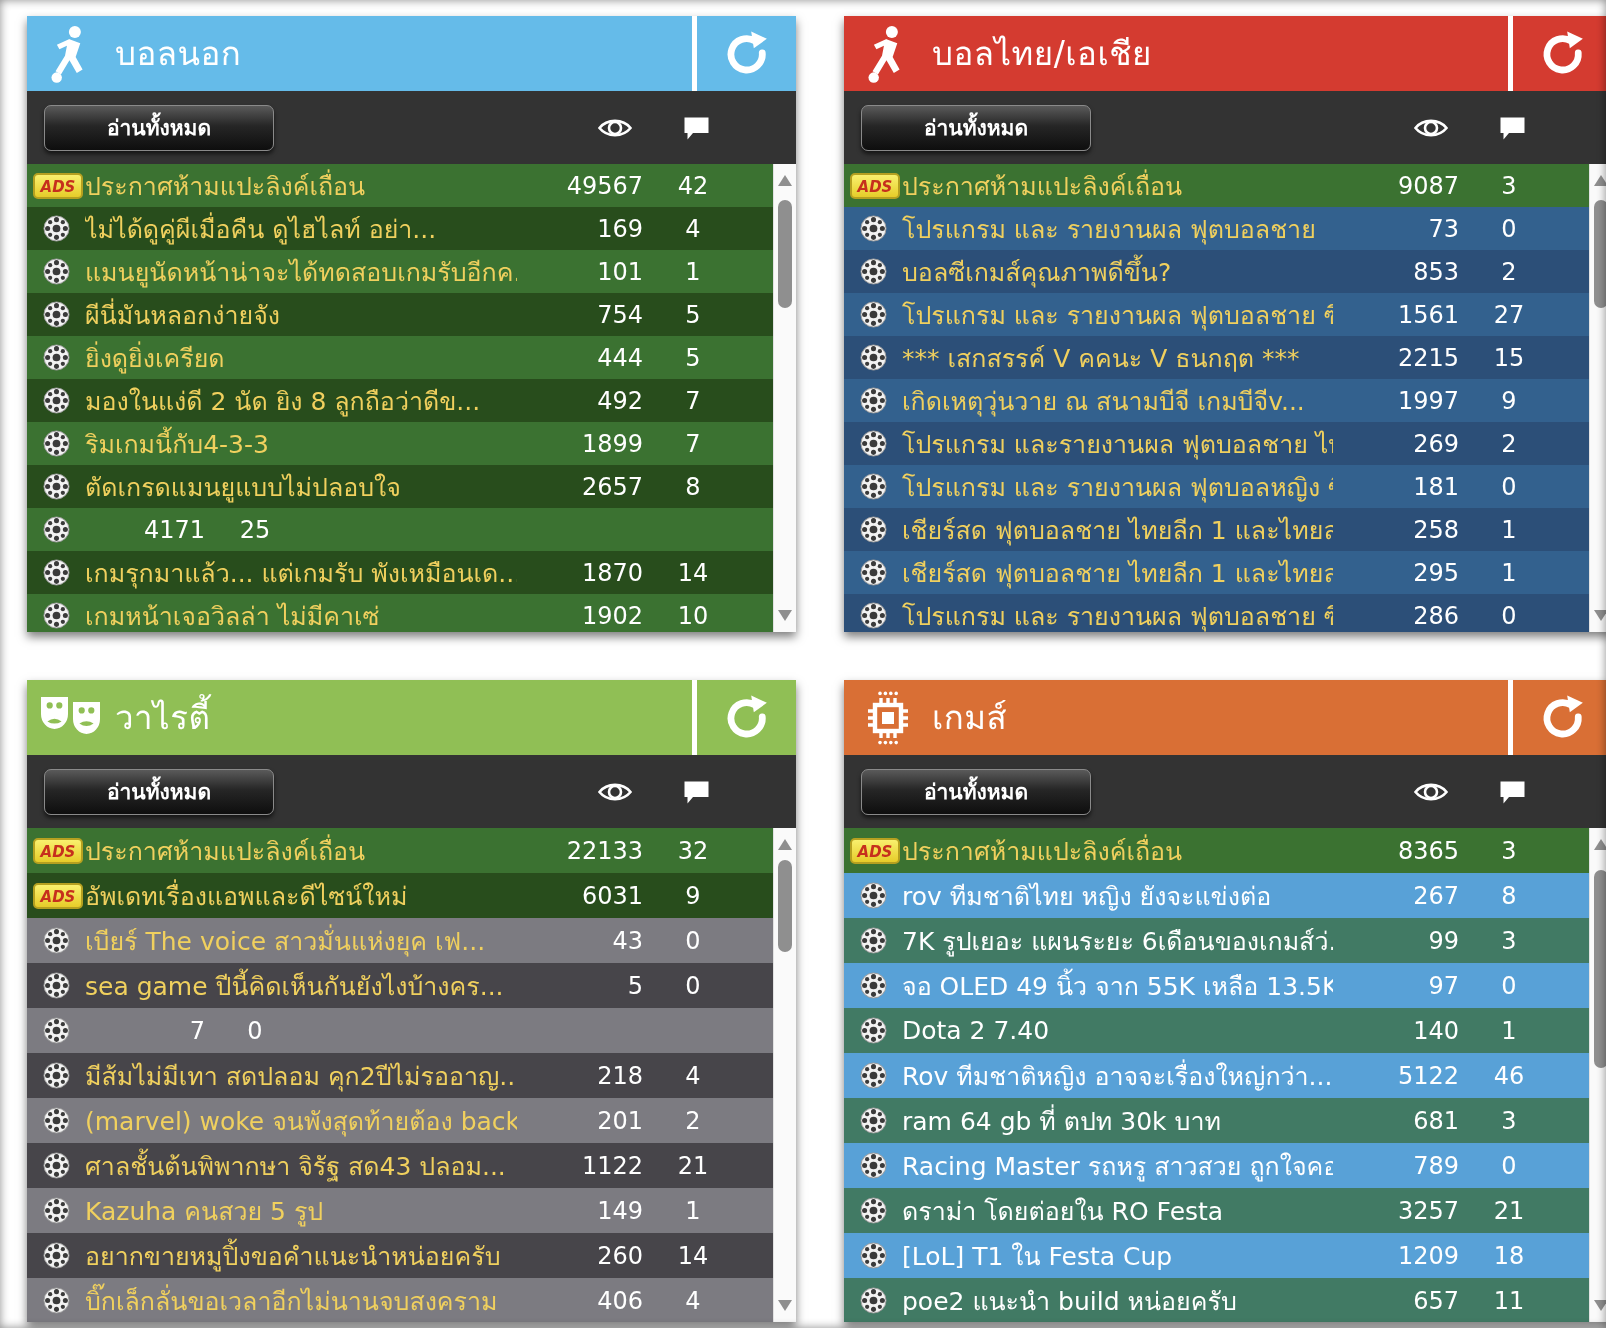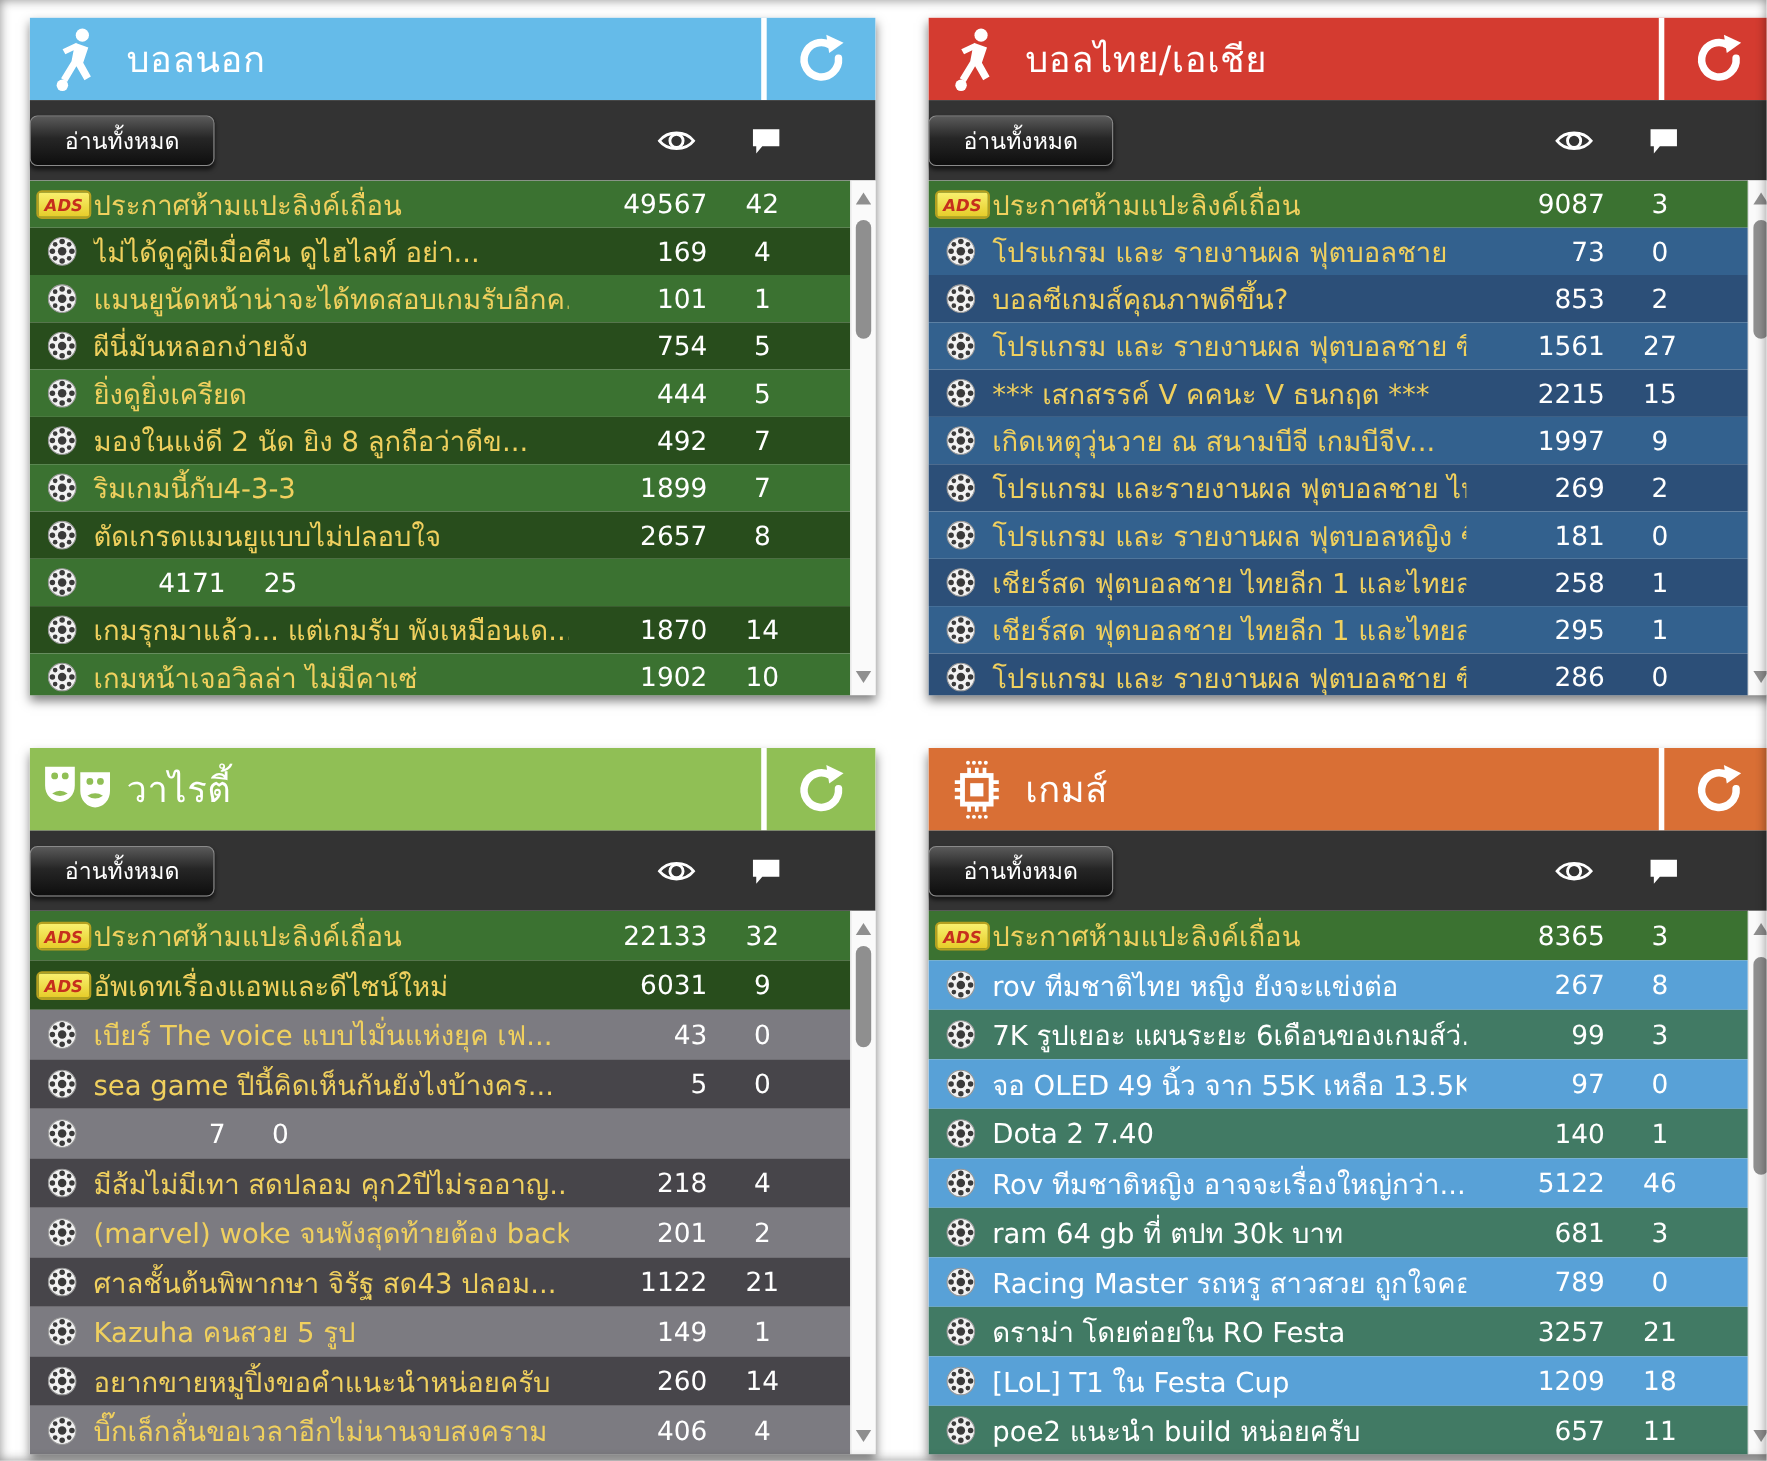--- a/index.html
+++ b/index.html
@@ -22,23 +22,23 @@
   .panel-header{height:75px;background:var(--accent);position:relative;
     display:flex;align-items:center;color:#fff;}
   .header-icon{width:88px;display:flex;justify-content:center;align-items:center;}
   .header-title{font-size:33px;letter-spacing:.5px;}
   .header-sep{position:absolute;right:99px;top:0;bottom:0;width:5px;background:#fff;}
   .refresh-box{position:absolute;right:0;top:0;bottom:0;width:99px;
     display:flex;align-items:center;justify-content:center;cursor:pointer;}
   
   .toolbar{height:73px;background:#333333;position:relative;display:flex;align-items:center;}
   .read-all{
-    width:168px;height:46px;border-radius:7px;
+    margin-left:17px;width:230px;height:46px;border-radius:7px;
     background:linear-gradient(#5a5a5a,#262626 45%,#0e0e0e);
-    border:1px solid #8a8a8a;color:#fff;font-size:21px;font-weight:normal;
+    border:1px solid #8a8a8a;color:#fff;font-size:21px;font-weight:bold;
     font-family:inherit;box-shadow:0 3px 4px rgba(0,0,0,.6);cursor:pointer;
   }
   .eye-wrap{position:absolute;right:163px;top:24px;}
   .comment-wrap{position:absolute;right:86px;top:25px;}
   
   .panel-body{display:flex;height:468px;border-radius:27px;}
   .tall .panel-body{height:494px;}
   .rows{flex:1;overflow:hidden;display:flex;flex-direction:column;}
   .row{height:43px;flex:0 0 43px;display:flex;align-items:center;cursor:pointer;}
   .tall .row{height:45px;flex:0 0 45px;}
@@ -634,21 +634,21 @@
                 <circle cx="14" cy="23.2" r="2.6" fill="#3a3a3a"></circle>
         <circle cx="4.8" cy="14" r="2.6" fill="#3a3a3a"></circle>
                 <circle cx="23.2" cy="14" r="2.6" fill="#3a3a3a"></circle>
         <circle cx="7.4" cy="7.4" r="2.2" fill="#3a3a3a"></circle>
                 <circle cx="20.6" cy="7.4" r="2.2" fill="#3a3a3a"></circle>
         <circle cx="7.4" cy="20.6" r="2.2" fill="#3a3a3a"></circle>
                 <circle cx="20.6" cy="20.6" r="2.2" fill="#3a3a3a"></circle>
       </svg>
 
     </span>
-    <span class="row-title">เบียร์ The voice แบบไมั่นแห่งยุค เฟ...</span>
+    <span class="row-title">เบียร์ The voice สาวมั่นแห่งยุค เฟ...</span>
     <span class="row-views">43</span>
     <span class="row-comments">0</span>
   </div>
           <div class="row">
     <span class="icon-cell">
       <svg class="ball-svg" width="27" height="27" viewBox="0 0 28 28">
         <circle cx="14" cy="14" r="13" fill="#f2f2f2" stroke="#9a9a9a" stroke-width="1"></circle>
         <circle cx="14" cy="14" r="4" fill="#3a3a3a"></circle>
         <circle cx="14" cy="4.8" r="2.6" fill="#3a3a3a"></circle>
                 <circle cx="14" cy="23.2" r="2.6" fill="#3a3a3a"></circle>

